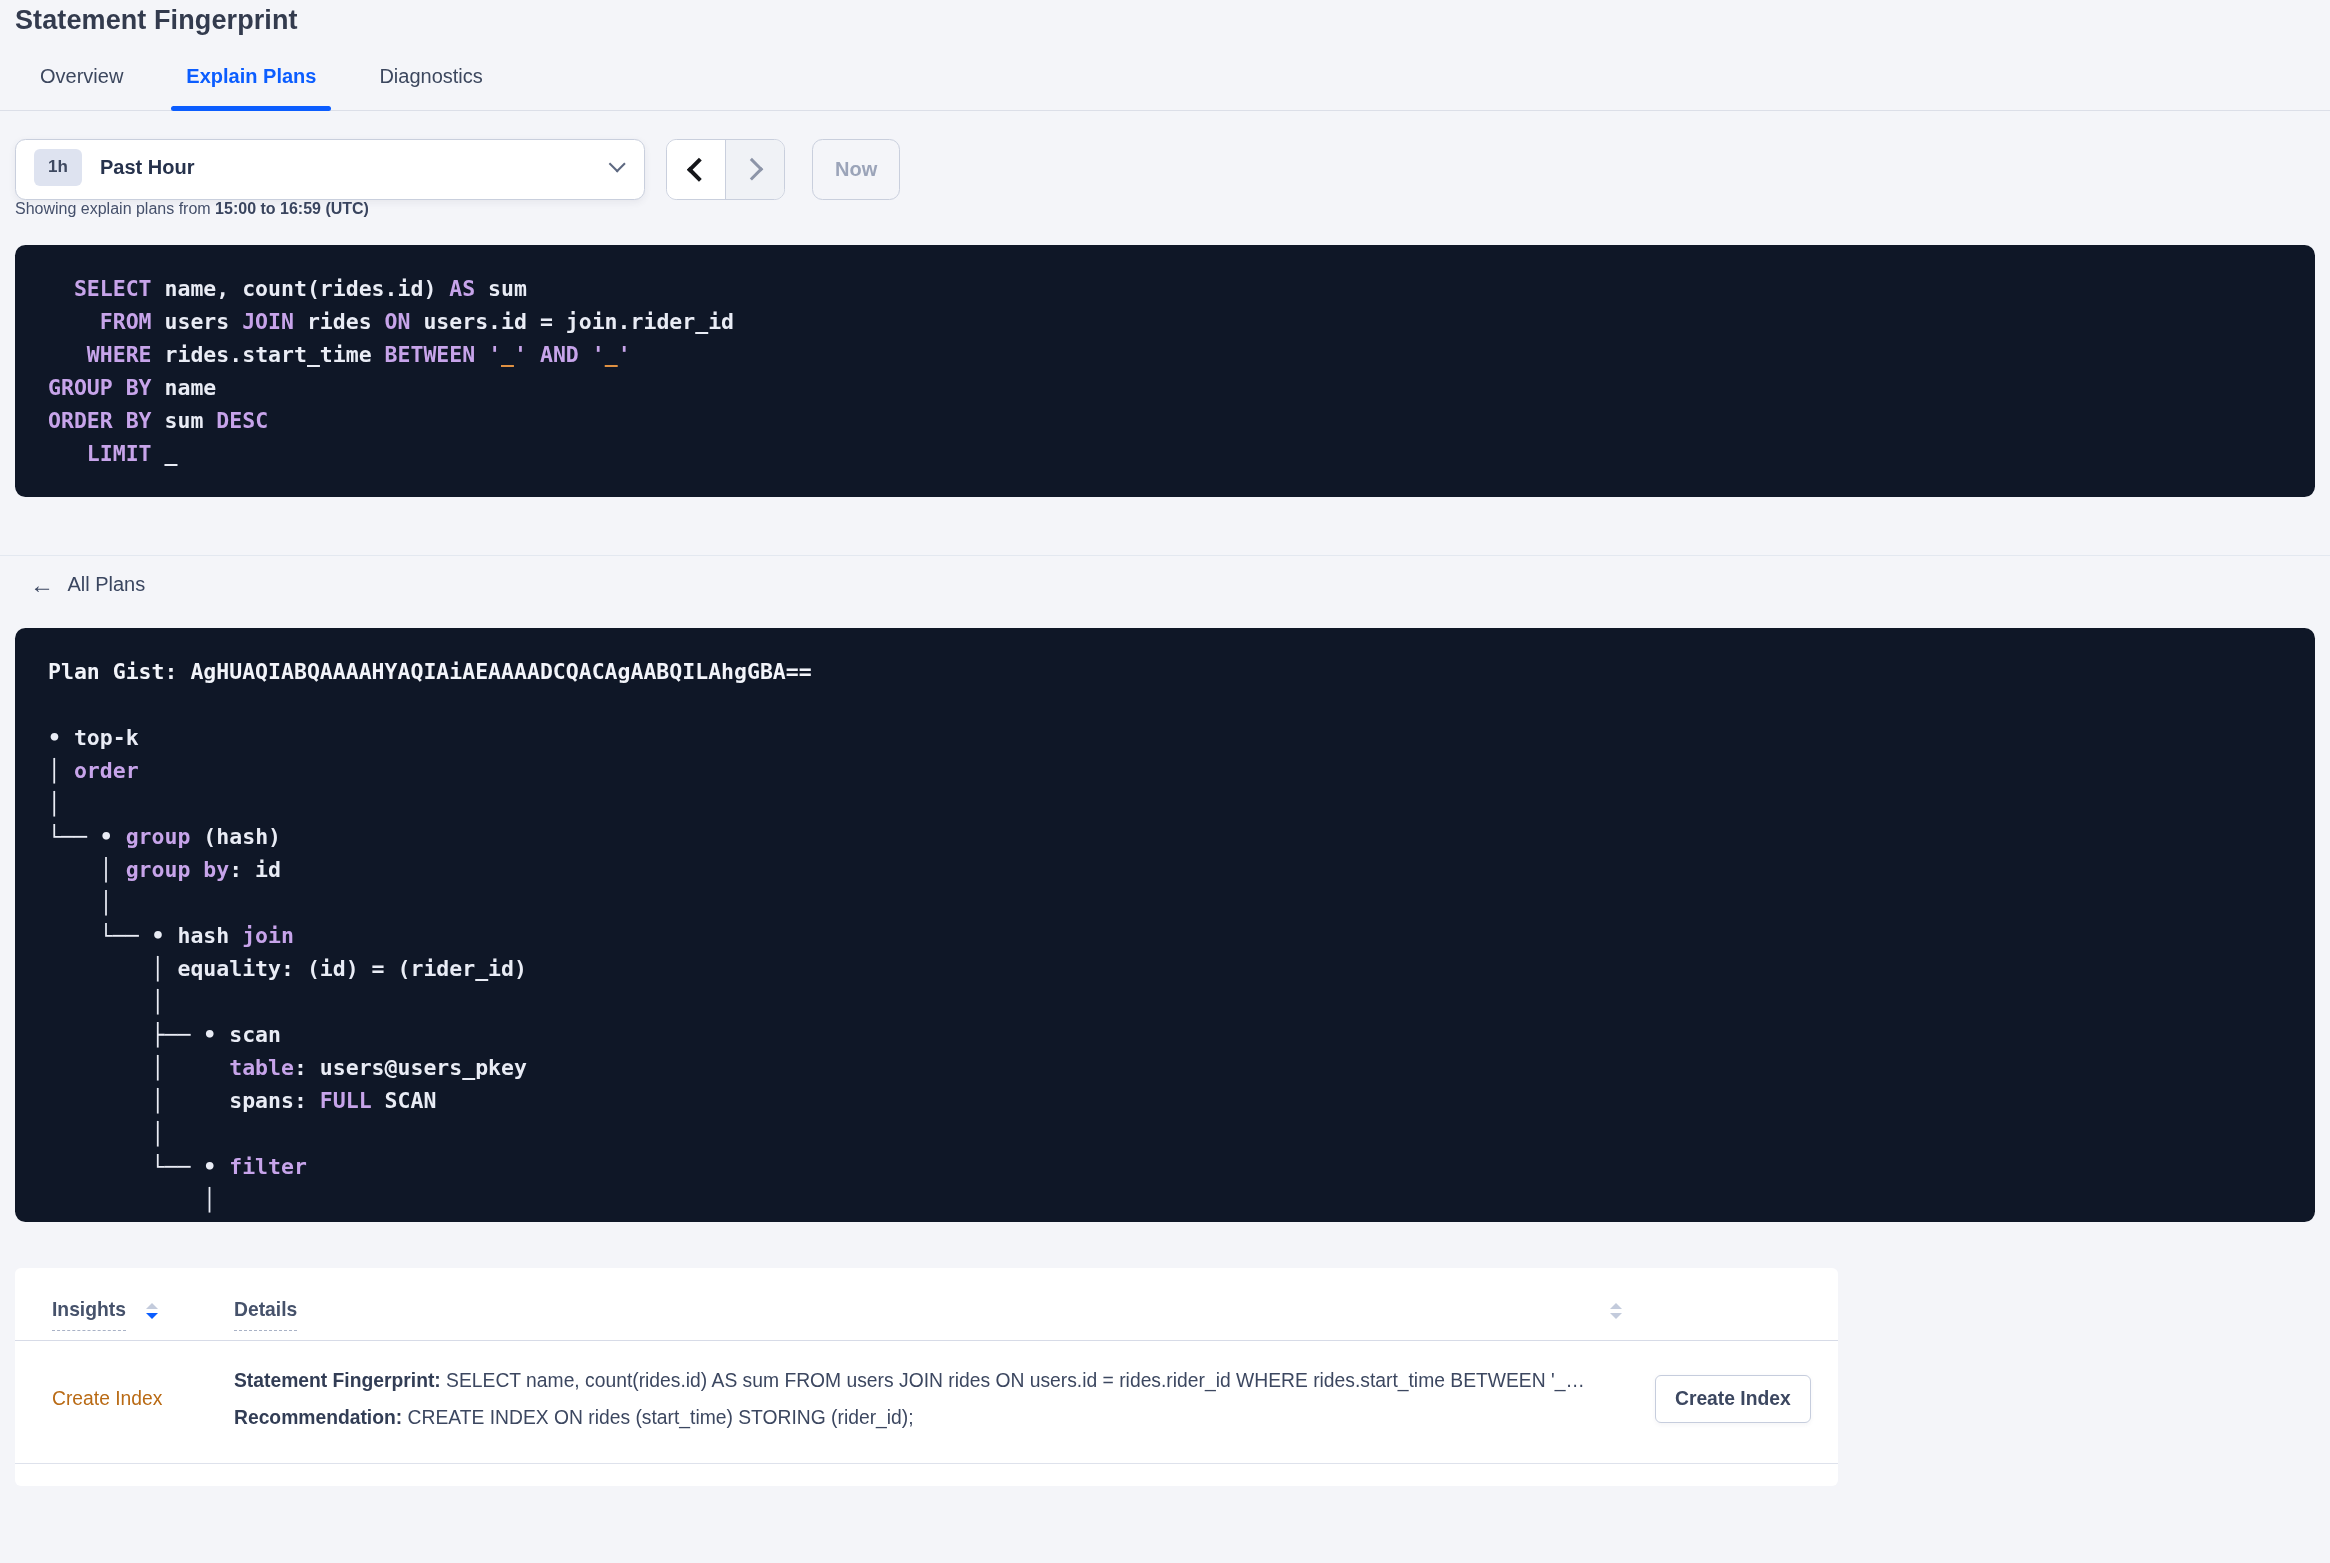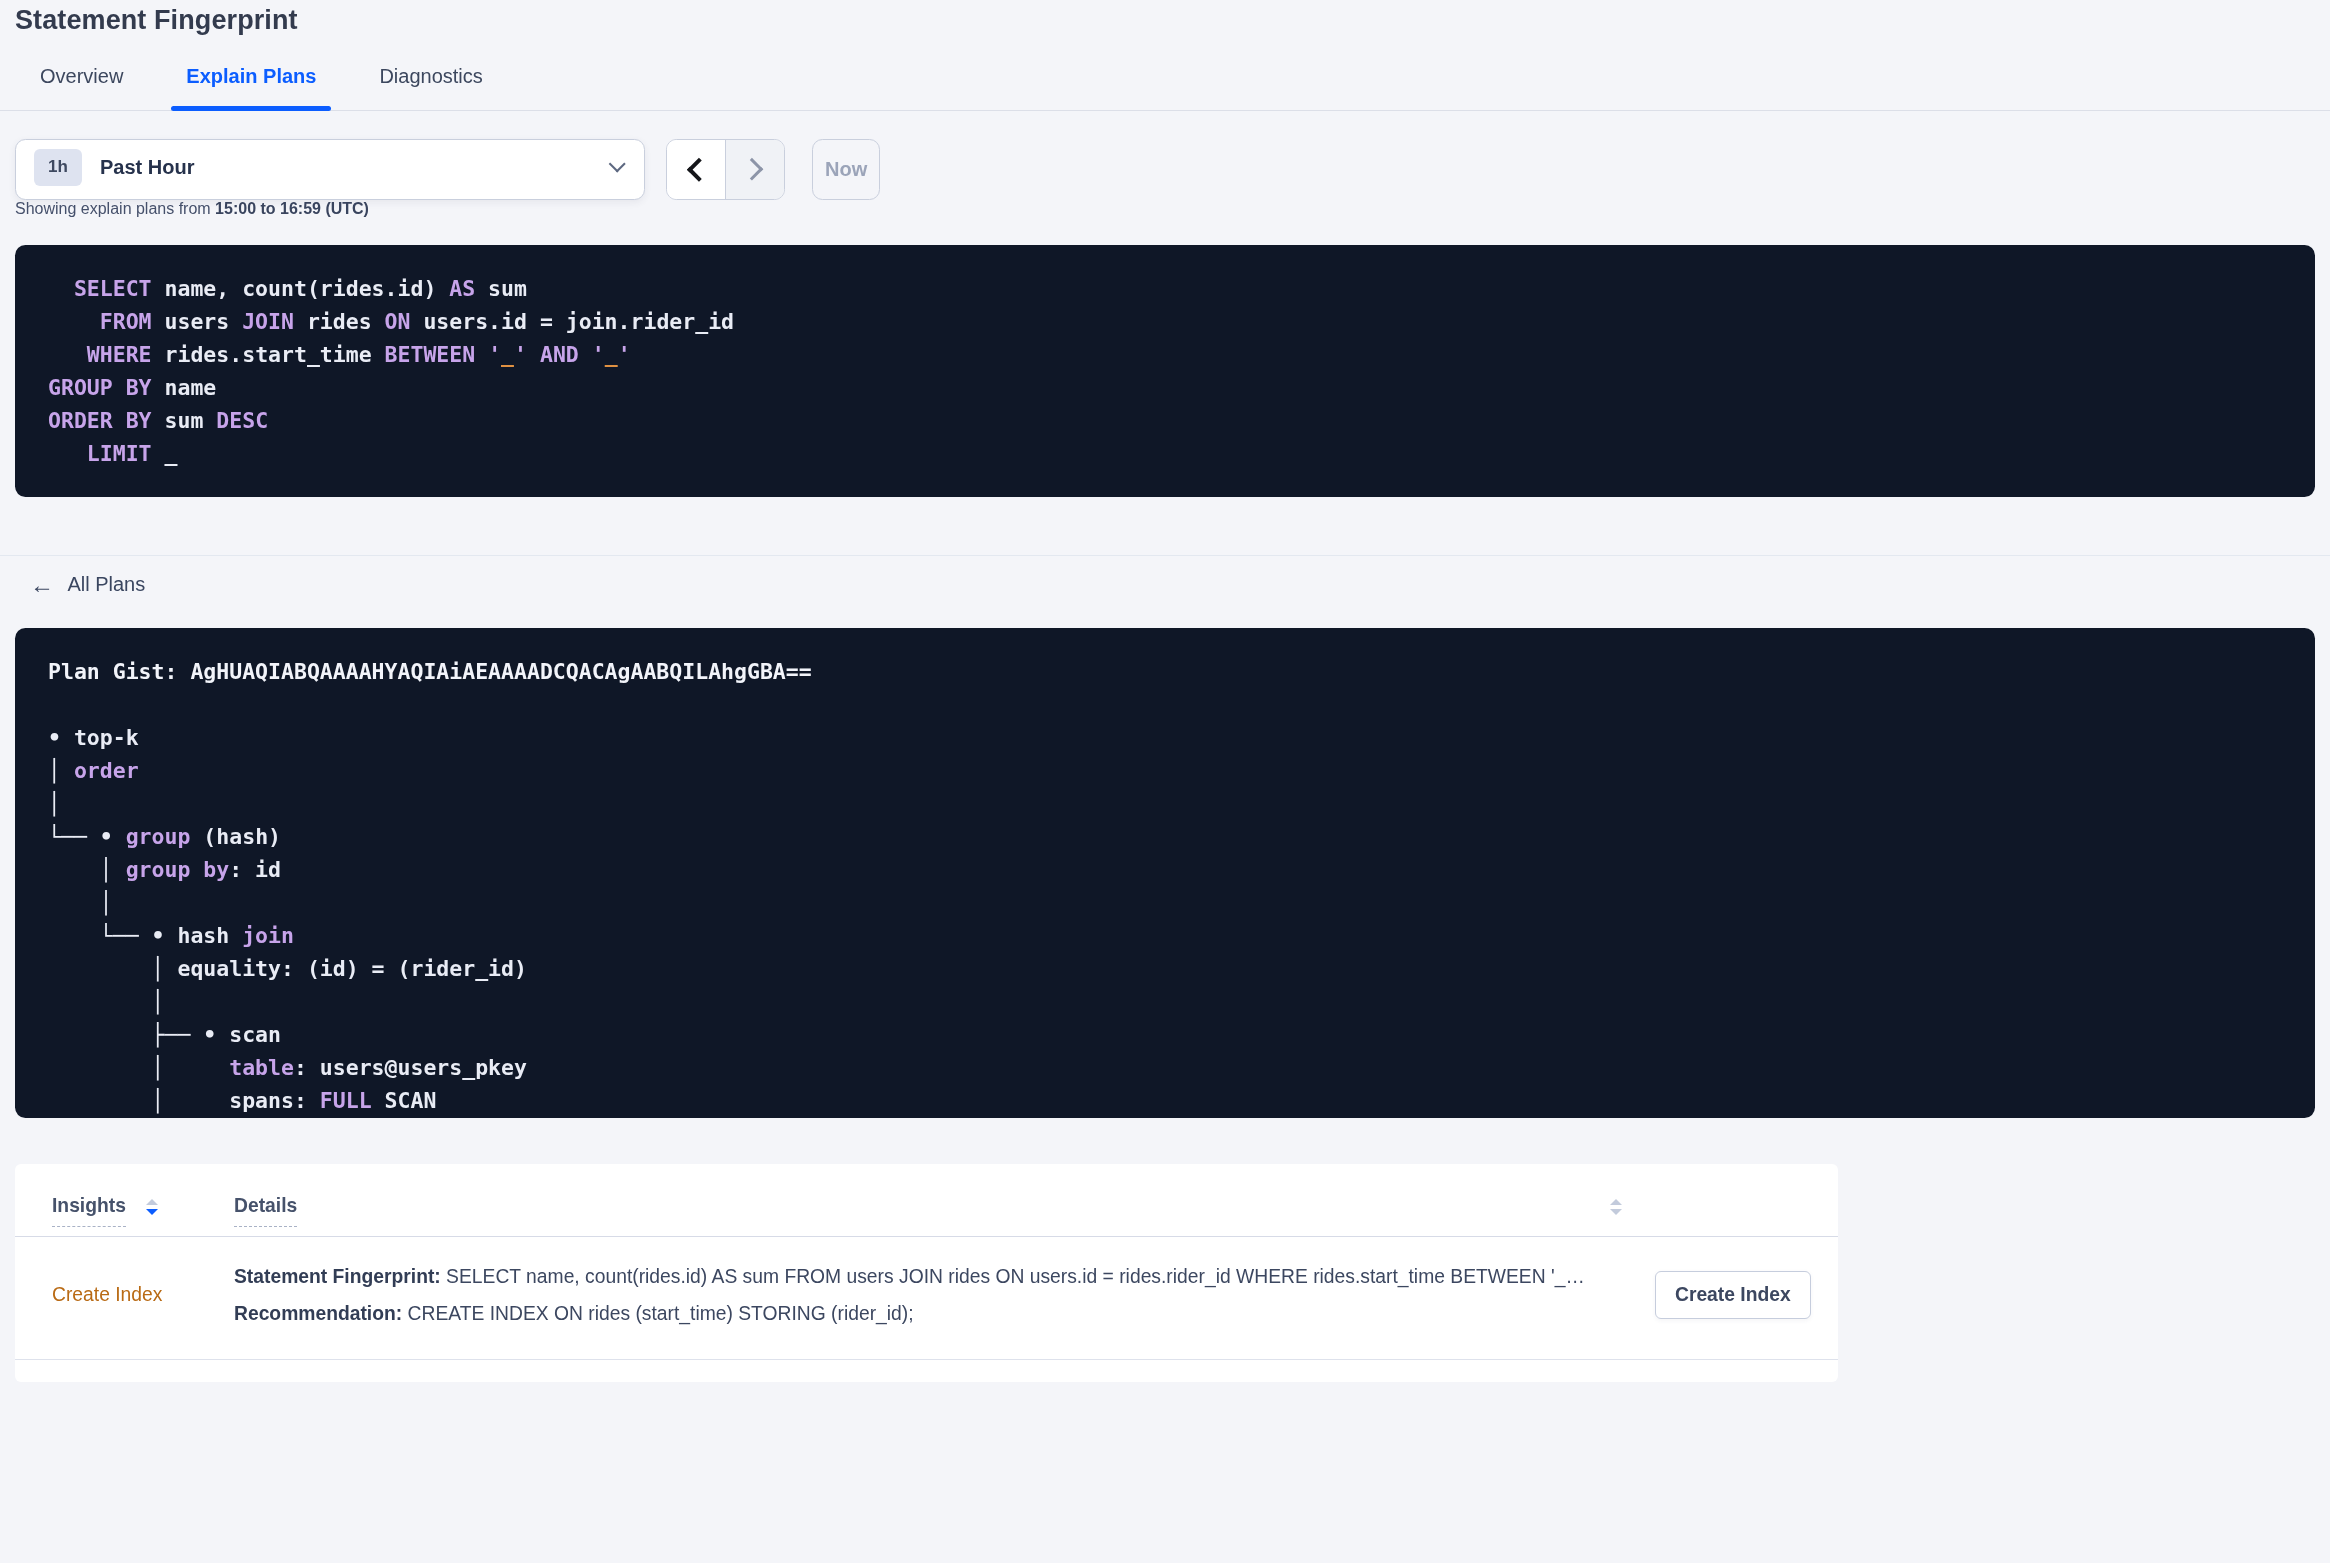--- a/index.html
+++ b/index.html
@@ -41,21 +41,21 @@
     font-size:17px; font-weight:bold; display:flex; align-items:center; justify-content:center; }
   .time-label{ margin-left:18px; font-size:20px; font-weight:bold; color:#26324c; }
   .chev{ display:inline-block; border:solid #5d6880; border-width:0 2.2px 2.2px 0; padding:5.2px; }
   .chev.down{ transform:rotate(45deg); margin-left:auto; margin-top:-6px; }
   .pager{ margin-left:21px; width:119px; height:61px; border:1.5px solid var(--border); border-radius:10.4px;
     display:flex; overflow:hidden; background:#fff; }
   .pager-half{ flex:1; display:flex; align-items:center; justify-content:center; cursor:pointer; background:#fff; border:none; }
   .pager-half.next{ background:#f0f2f6; border-left:1.5px solid var(--border); cursor:default; }
   .chev.left{ border-color:#15161a; border-width:0 4.5px 4.5px 0; padding:6.7px; transform:rotate(135deg); margin-left:6px; }
   .chev.right{ border-color:#8d95a8; border-width:0 3.7px 3.7px 0; padding:6.7px; transform:rotate(-45deg); margin-right:6px; }
-  .now-btn{ margin-left:27px; height:61px; padding:0 12px; border:1.5px solid var(--border); border-radius:10.4px;
+  .now-btn{ margin-left:27px; height:61px; padding:0 22px; border:1.5px solid var(--border); border-radius:10.4px;
     background:transparent; font-family:inherit; font-size:20px; font-weight:bold; color:#9ba4b9; cursor:default; }
 
   .showing{ font-size:16px; color:#45506b; }
   .showing b{ color:#39445e; }
 
   
   .code-card{
     margin-top:27px; background:var(--code-bg); border-radius:10.4px;
     padding:27px 30px 27px 33px;
     font-family:"DejaVu Sans Mono", monospace; font-size:21.5px; font-weight:bold; line-height:33px;
@@ -65,21 +65,21 @@
   .tok-k{ color:var(--kw); }
   .tok-o{ color:var(--orange); }
   .tok-b{ color:#f2f4fa; font-weight:bold; }
 
   .section-divider{ height:1.5px; background:#e3e8f0; margin:58px -15px 0; }
 
   .back-link{ display:flex; align-items:center; margin-top:16.3px; padding-left:15px; cursor:pointer; width:fit-content; }
   .back-arrow{ font-size:24px; color:#3a4660; line-height:24px; }
   .back-label{ margin-left:13.4px; font-size:20px; color:#3a4660; }
 
-  .plan-card{ margin-top:31px; height:490px; overflow:hidden; padding-bottom:0; }
+  .plan-card{ margin-top:31px; height:594px; overflow:hidden; padding-bottom:0; }
 
   
   .insights-card{ margin-top:46px; width:1823px; background:#fff; border-radius:6px; padding-bottom:22px; }
   .tbl-head{ display:flex; align-items:flex-start; padding:31px 27px 0 37px; border-bottom:1.5px solid #d7dbe7; }
   .col-ins{ width:182px; flex:none; }
   .col-det{ flex:1; display:flex; align-items:flex-start; min-width:0;gap:48px; }
   .col-act{ width:186px; flex:none; display:flex; justify-content:flex-end; }
   .th{ display:inline-block; font-size:19.3px; font-weight:bold; color:#46526b;
     padding-bottom:9px; border-bottom:1.5px dashed #a9b2c6; margin-bottom:9px; cursor:pointer; }
   .sort-icon{ display:inline-flex; flex-direction:column; gap:3.7px; margin-left:16.3px; vertical-align:top; margin-top:4.5px; cursor:pointer; }

